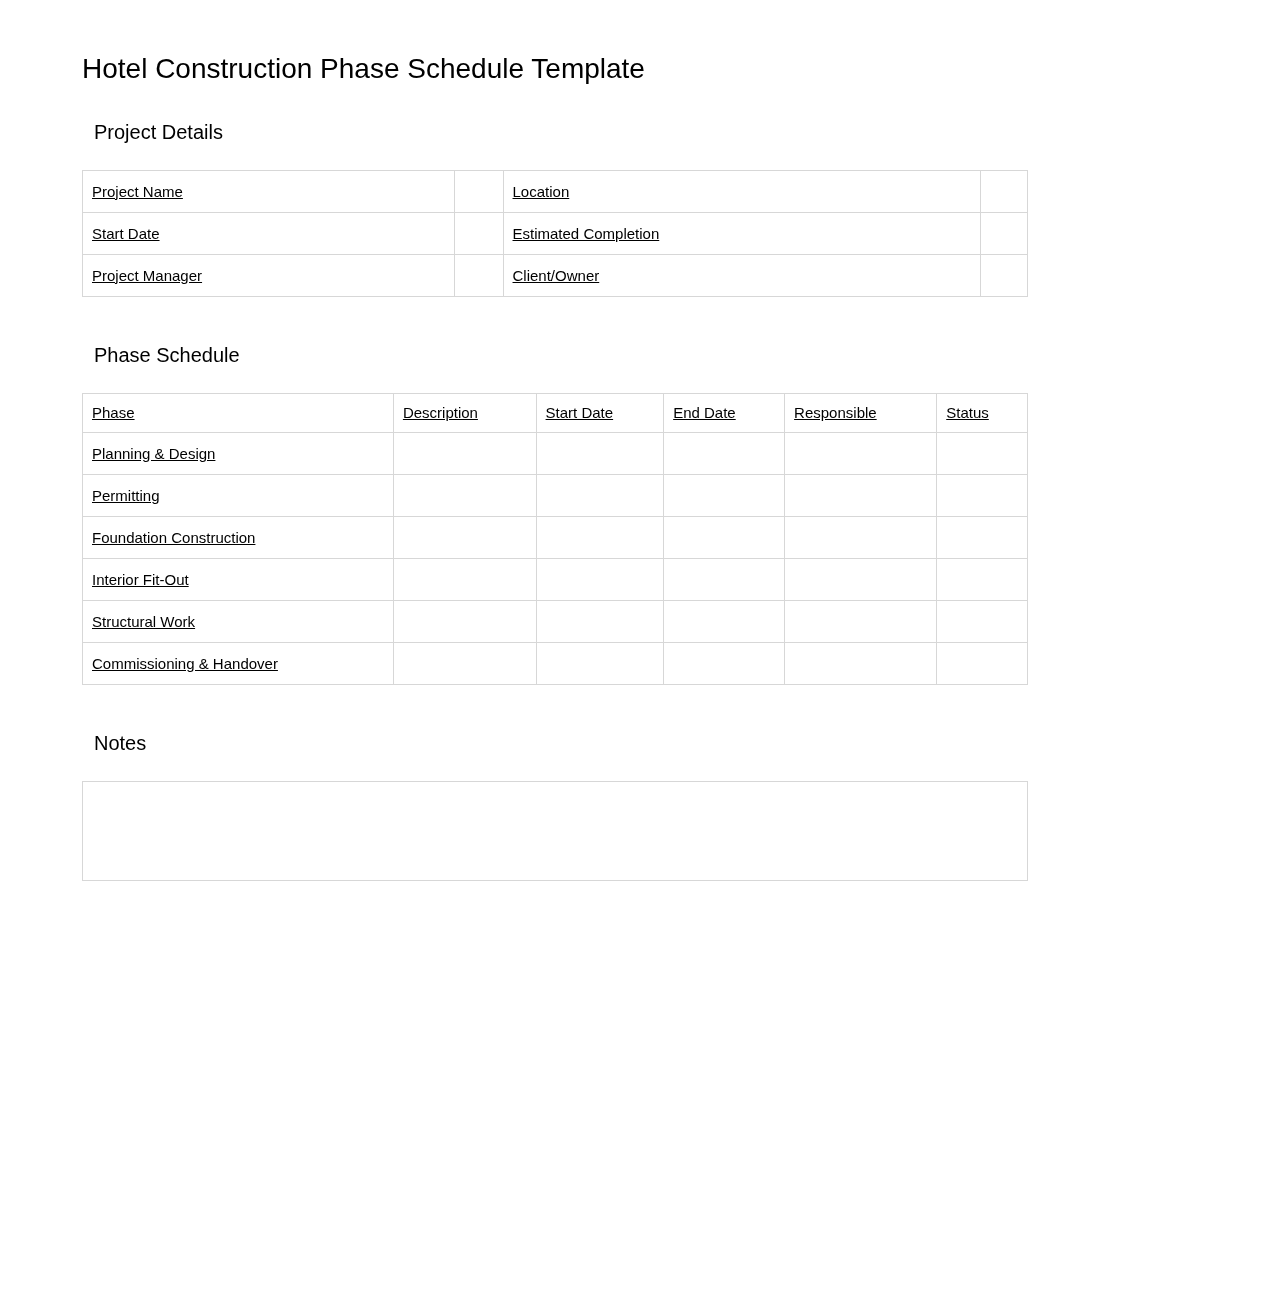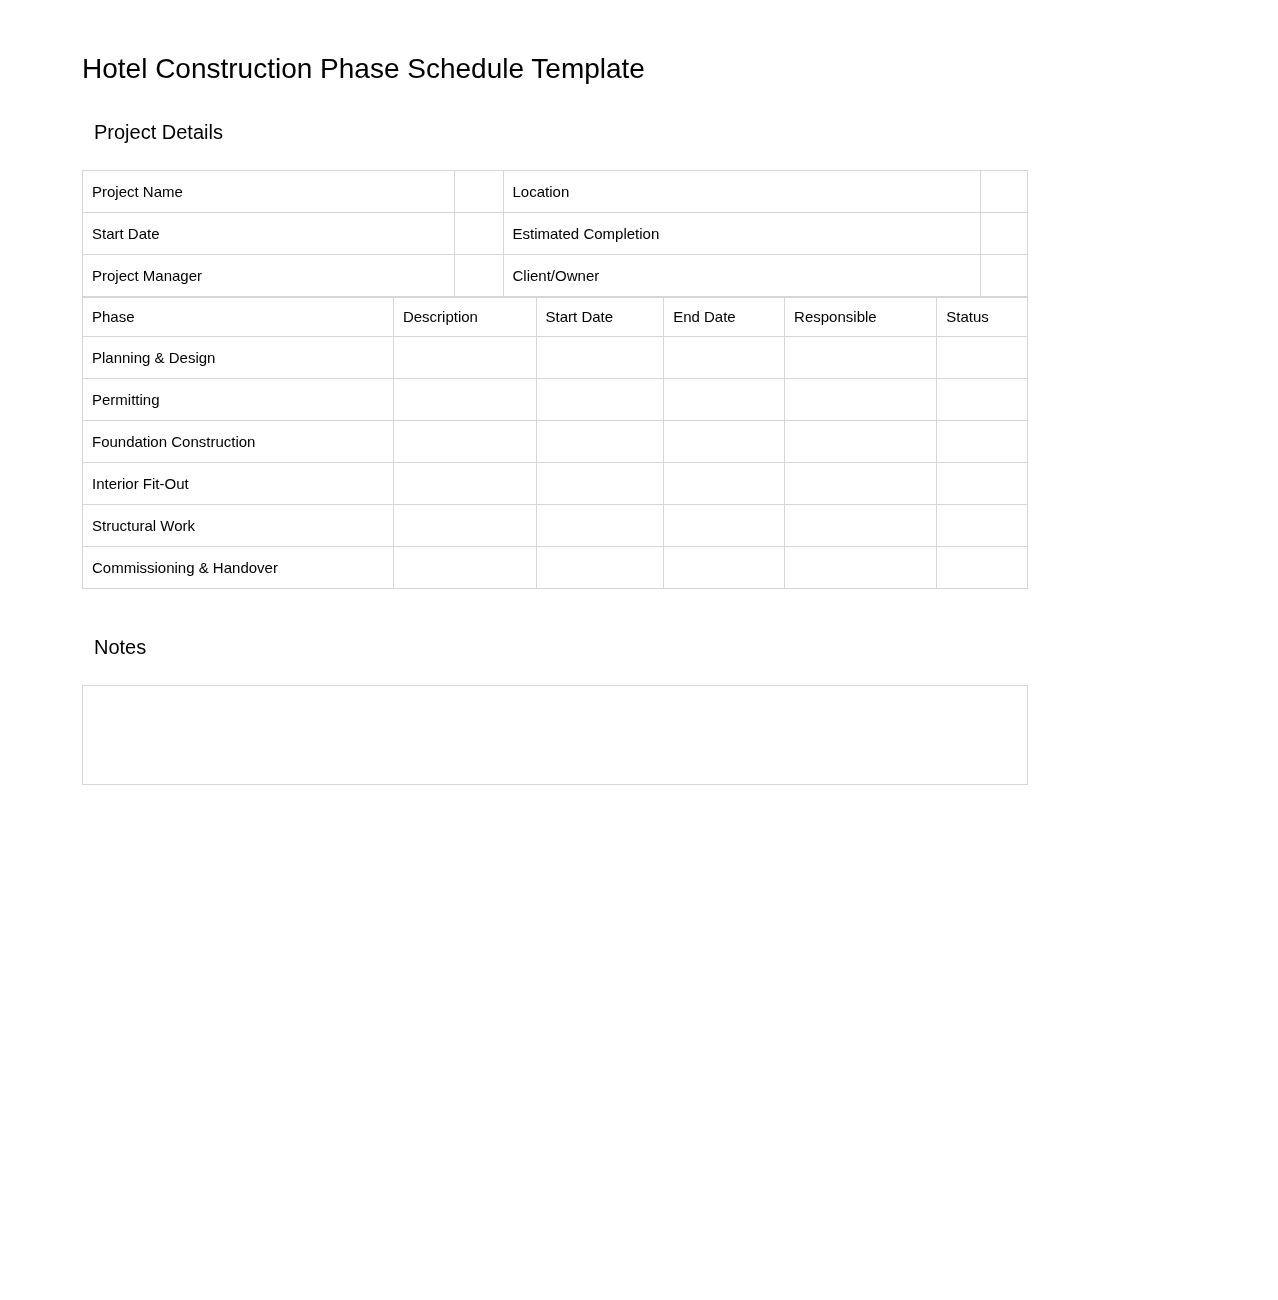--- a/index.html
+++ b/index.html
@@ -28,20 +28,21 @@
     margin: 46px 0 26px 12px;
     color: #000000;
   }
   h2.section-heading.first {
     margin-top: 0;
   }
   table {
     width: 100%;
     border-collapse: collapse;
     table-layout: fixed;
+    text-decoration: underline;
   }
   table, th, td {
     border: 1px solid #d7d7d7;
   }
   th, td {
     font-size: 15px;
     font-weight: 400;
     text-align: left;
     vertical-align: middle;
     padding: 0 9px;
@@ -100,20 +101,21 @@
       </tr>
       <tr>
         <td>Project Manager</td>
         <td></td>
         <td>Client/Owner</td>
         <td></td>
       </tr>
     </tbody>
   </table>
 
+  <h2 class="section-heading">Phase Schedule</h2>
 
   <table class="phase-table">
     <colgroup>
       <col class="c-phase">
         <col class="c-description">
         <col class="c-start">
         <col class="c-end">
         <col class="c-responsible">
         <col class="c-status">
     </colgroup>

